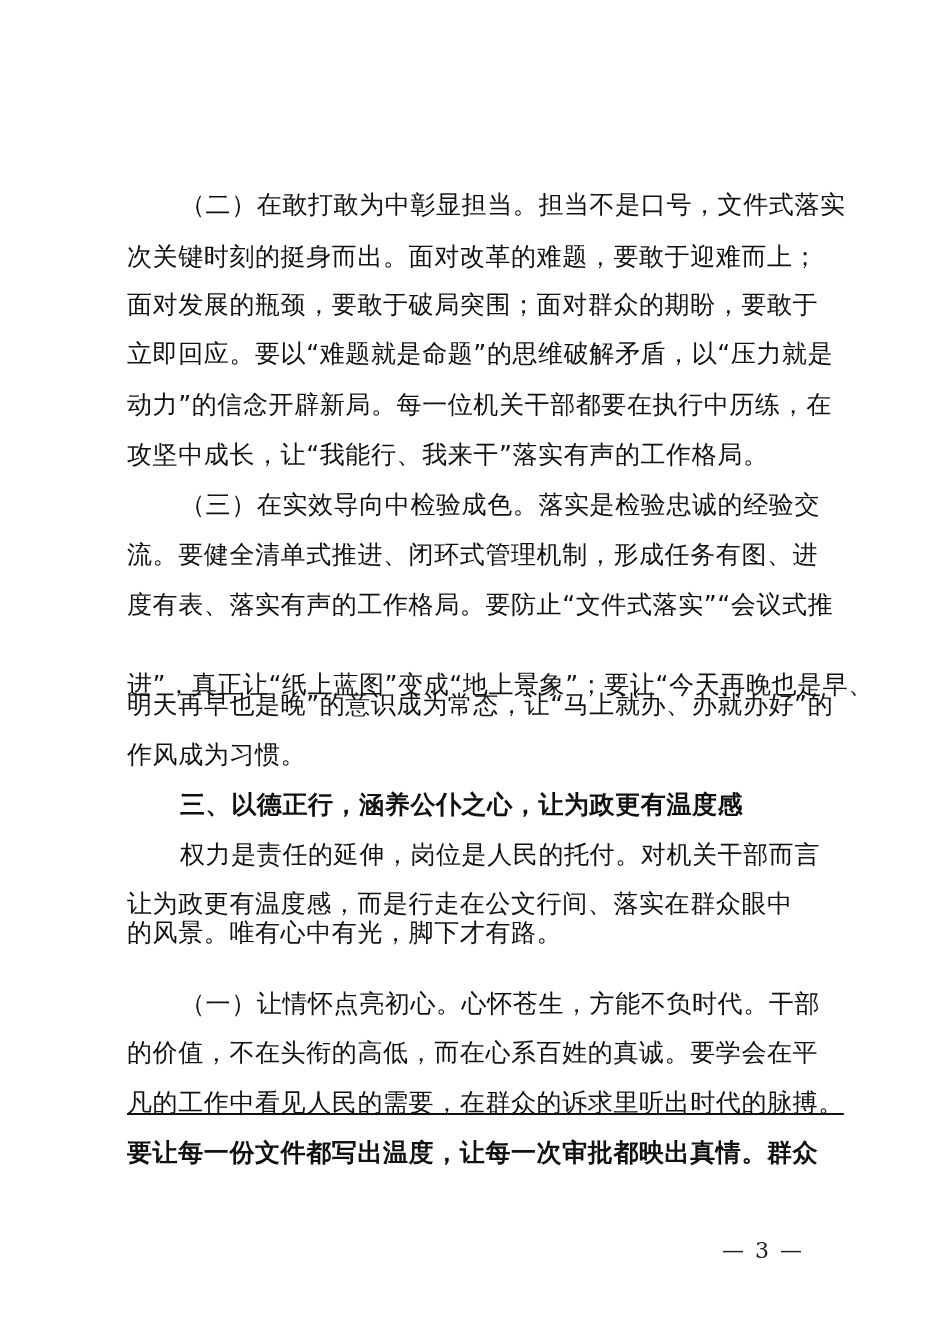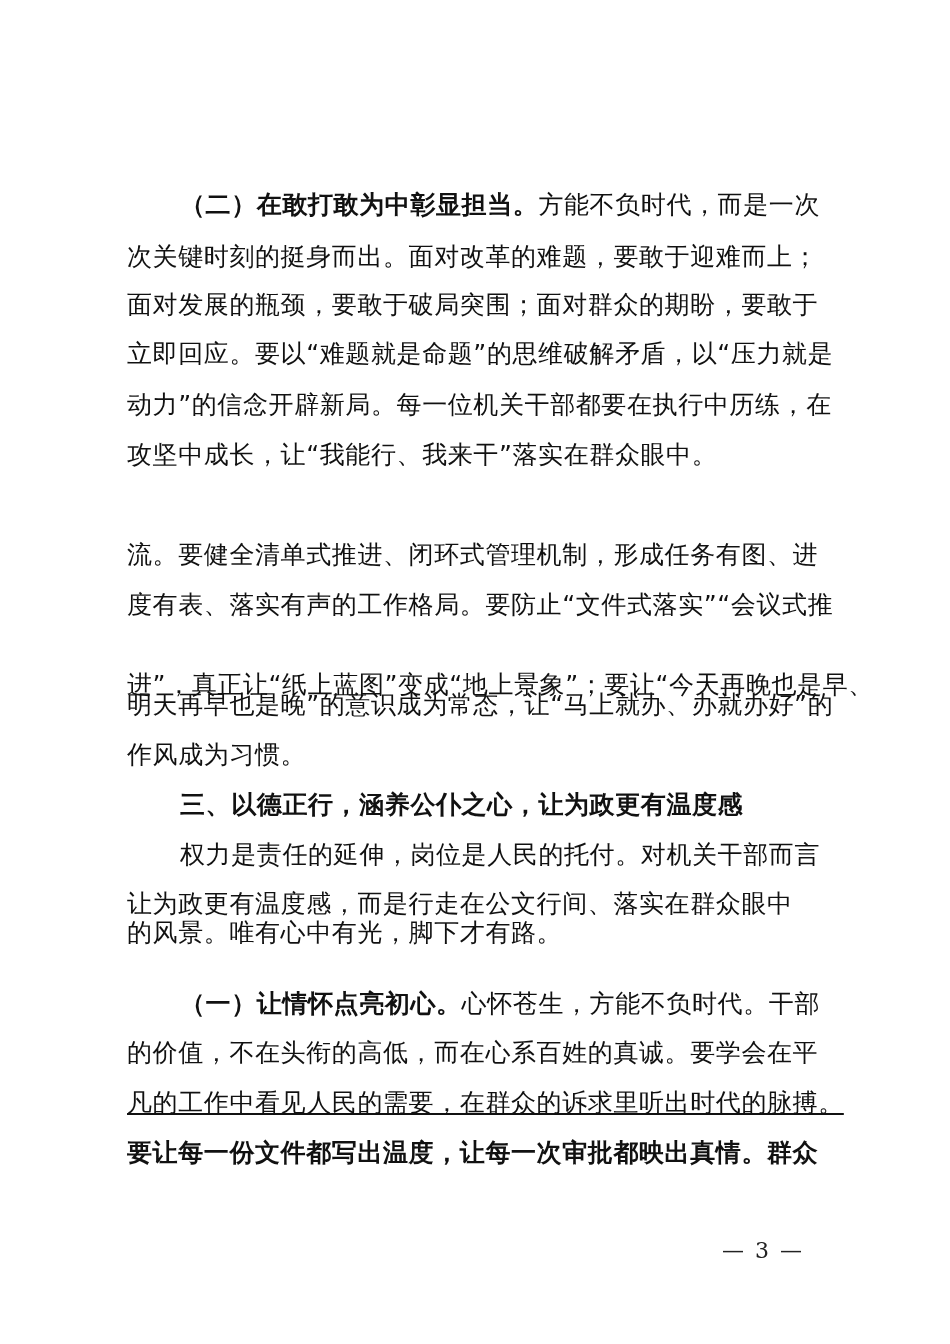--- a/index.html
+++ b/index.html
@@ -3,36 +3,37 @@
 <meta charset="utf-8">
 <style>
   html, body { margin:0; padding:0; background:#ffffff; }
   body { width:950px; height:1344px; position:relative; overflow:hidden;
          font-family: "DejaVu Sans", "Liberation Sans", sans-serif; color:#111; }
   .page { position:absolute; left:0; top:0; width:950px; height:1344px; background:#fff; }
   .line { position:absolute; left:127px; width:706px; font-size:25px; line-height:30px;
           white-space:nowrap; letter-spacing:0.6px; }
   .indent { left:180px; width:653px; }
   .heading { font-weight:bold; }
-  b { font-weight:bold; }
+  b { font-weight:normal; }
   .page-num { position:absolute; left:722px; top:1238px; font-family:"DejaVu Serif","Liberation Serif",serif;
               font-size:22px; color:#222; letter-spacing:2px; }
 </style>
 </head>
 <body>
 
 <div class="page">
 
-  <div class="line indent" style="top:190px;"><b>（二）在敢打敢为中彰显担当。</b><span>方能不负时代，而是一次</span></div>
+  <div class="line indent" style="top:190px;"><b>（二）在敢打敢为中彰显担当。</b><span>担当不是口号，文件式落实</span></div>
   <div class="line" style="top:242px;">次关键时刻的挺身而出。面对改革的难题，要敢于迎难而上；</div>
   <div class="line" style="top:290px;">面对发展的瓶颈，要敢于破局突围；面对群众的期盼，要敢于</div>
   <div class="line" style="top:339px;">立即回应。要以“难题就是命题”的思维破解矛盾，以“压力就是</div>
   <div class="line" style="top:390px;">动力”的信念开辟新局。每一位机关干部都要在执行中历练，在</div>
-  <div class="line" style="top:440px;">攻坚中成长，让“我能行、我来干”落实在群众眼中。</div>
+  <div class="line" style="top:440px;">攻坚中成长，让“我能行、我来干”落实有声的工作格局。</div>
 
+  <div class="line indent" style="top:490px;"><b>（三）在实效导向中检验成色。</b><span>落实是检验忠诚的经验交</span></div>
   <div class="line" style="top:540px;">流。要健全清单式推进、闭环式管理机制，形成任务有图、进</div>
   <div class="line" style="top:590px;">度有表、落实有声的工作格局。要防止“文件式落实”“会议式推</div>
   <div class="line" style="top:640px;margin-top:30px;">进”，真正让“纸上蓝图”变成“地上景象”；要让“今天再晚也是早、</div>
   <div class="line" style="top:690px;">明天再早也是晚”的意识成为常态，让“马上就办、办就办好”的</div>
   <div class="line" style="top:740px;">作风成为习惯。</div>
 
   <div class="line indent heading" style="top:790px;">三、以德正行，涵养公仆之心，让为政更有温度感</div>
 
   <div class="line indent" style="top:840px;">权力是责任的延伸，岗位是人民的托付。对机关干部而言</div>
   <div class="line" style="top:889px;">让为政更有温度感，而是行走在公文行间、落实在群众眼中</div>

